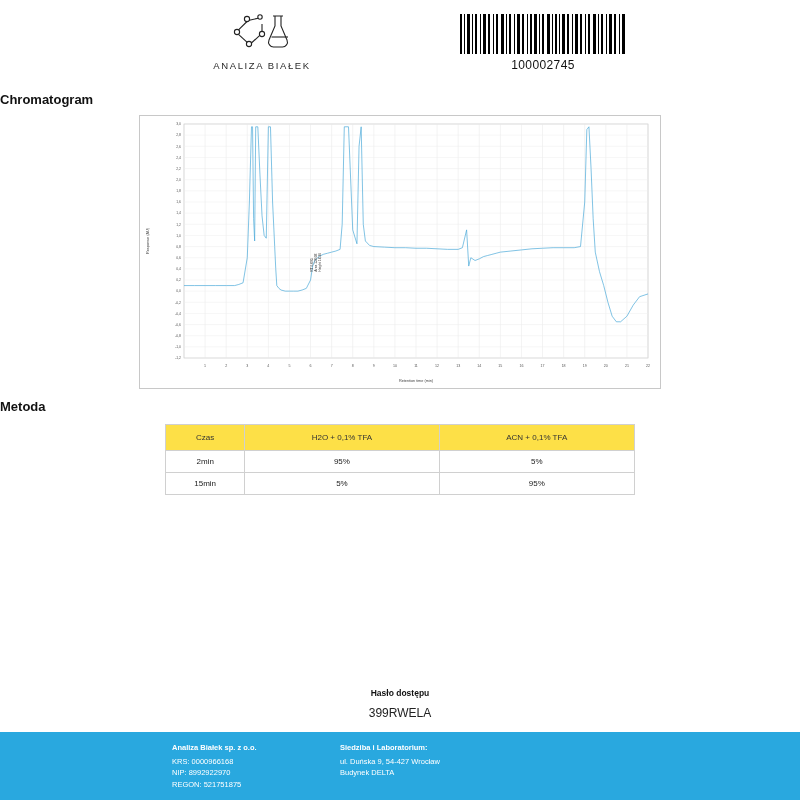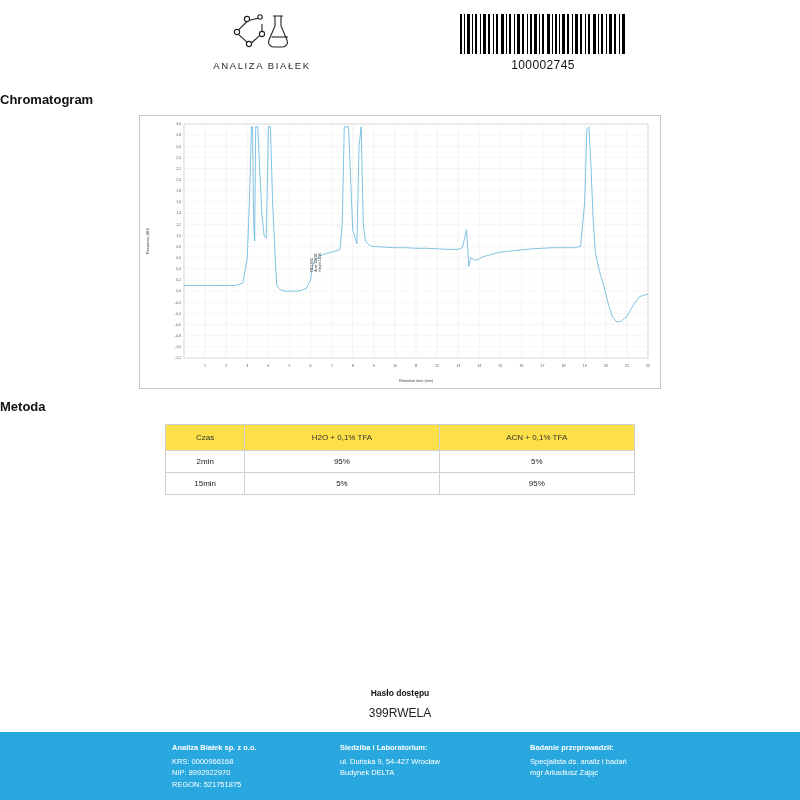--- a/index.html
+++ b/index.html
@@ -388,21 +388,16 @@
         <span class="kv"><span class="k">NIP:</span> <span>8992922970</span></span>
         <span class="kv"><span class="k">REGON:</span> <span>521751875</span></span>
       </div>
 
       <div class="footer-col col-2">
         <span class="footer-title">Siedziba i Laboratorium:</span>
         <span class="kv">ul. Duńska 9, 54-427 Wrocław</span>
         <span class="kv">Budynek DELTA</span>
       </div>
 
-      <div class="footer-col col-3">
-        <span class="footer-title">Badanie przeprowadził:</span>
-        <span class="kv">Specjalista ds. analiz i badań</span>
-        <span class="kv">mgr Arkadiusz Zając</span>
-      </div>
     </div>
   </div>
 
 </div>
 
 </body></html>

